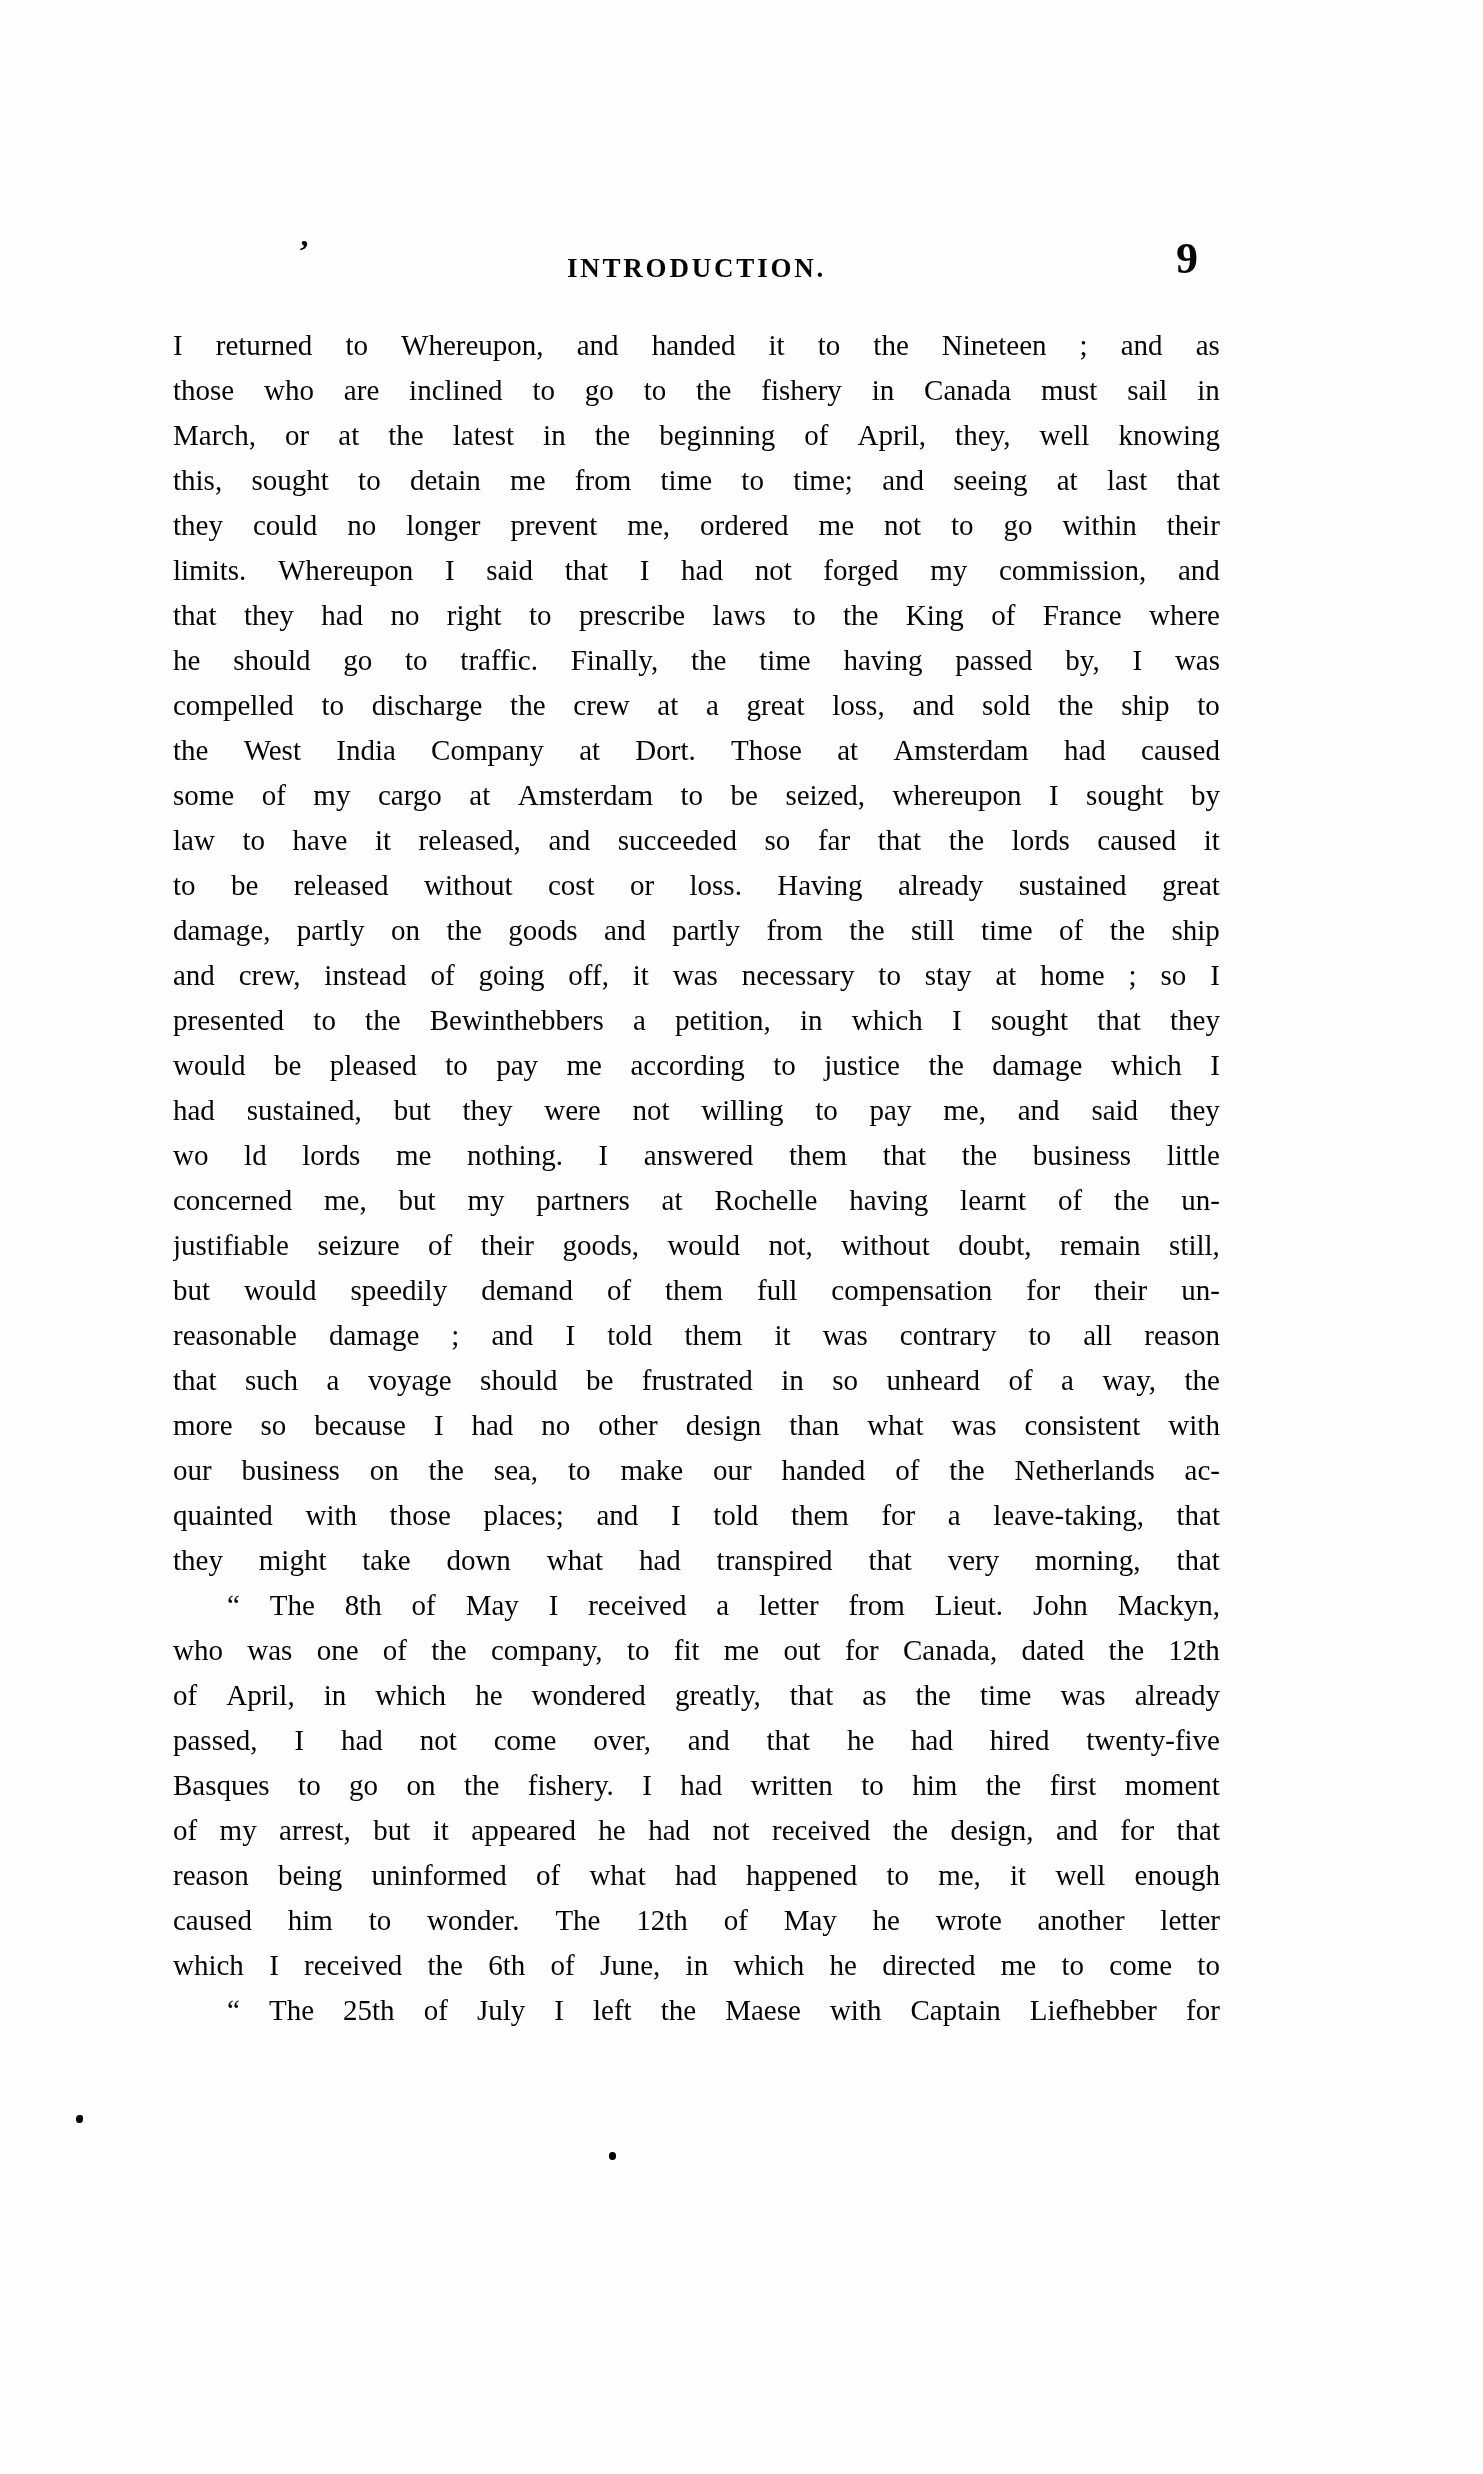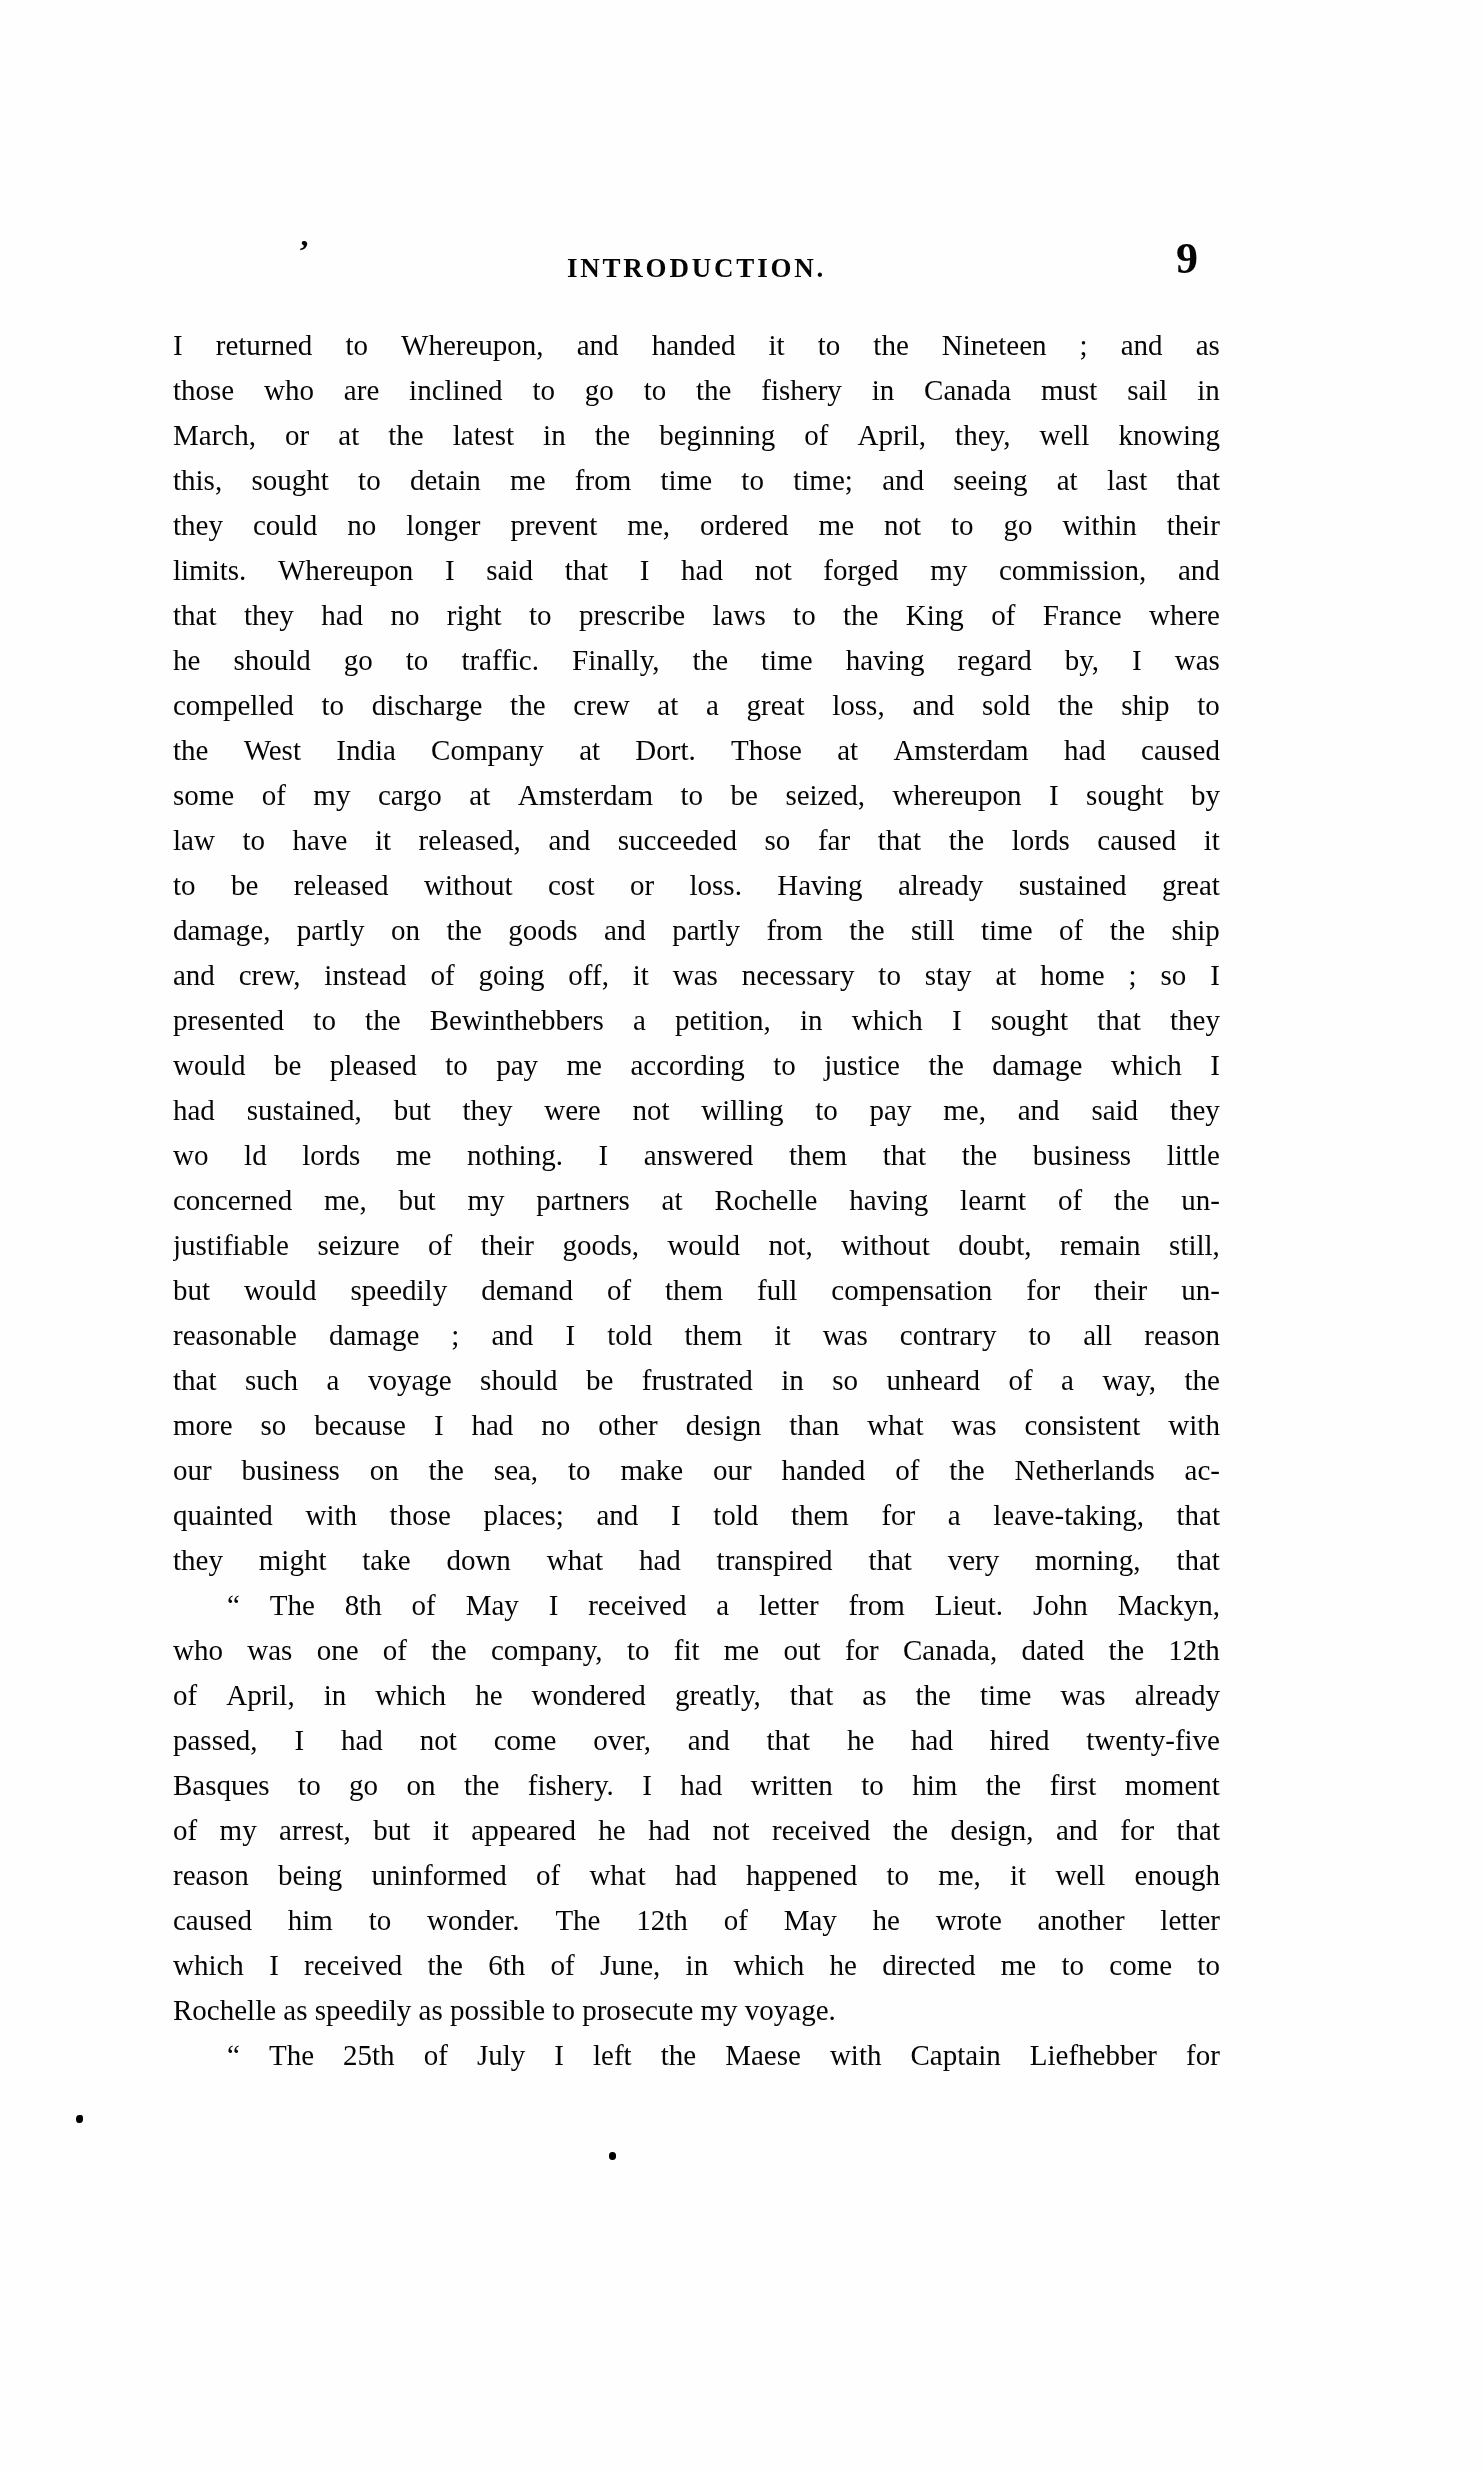--- a/index.html
+++ b/index.html
@@ -211,21 +211,21 @@
         <div class="line justify">
           <span class="w">he</span>
           <span class="w">should</span>
           <span class="w">go</span>
           <span class="w">to</span>
           <span class="w">traffic.</span>
           <span class="w">Finally,</span>
           <span class="w">the</span>
           <span class="w">time</span>
           <span class="w">having</span>
-          <span class="w">regard</span>
+          <span class="w">passed</span>
           <span class="w">by,</span>
           <span class="w">I</span>
           <span class="w">was</span>
         </div>
         <div class="line justify">
           <span class="w">compelled</span>
           <span class="w">to</span>
           <span class="w">discharge</span>
           <span class="w">the</span>
           <span class="w">crew</span>
@@ -650,21 +650,20 @@
           <span class="w">June,</span>
           <span class="w">in</span>
           <span class="w">which</span>
           <span class="w">he</span>
           <span class="w">directed</span>
           <span class="w">me</span>
           <span class="w">to</span>
           <span class="w">come</span>
           <span class="w">to</span>
         </div>
-        <div class="line">Rochelle as speedily as possible to prosecute my voyage.</div>
       </div>
       <div class="paragraph">
         <div class="line justify indent">
           <span class="w">“</span>
           <span class="w">The</span>
           <span class="w">25th</span>
           <span class="w">of</span>
           <span class="w">July</span>
           <span class="w">I</span>
           <span class="w">left</span>

